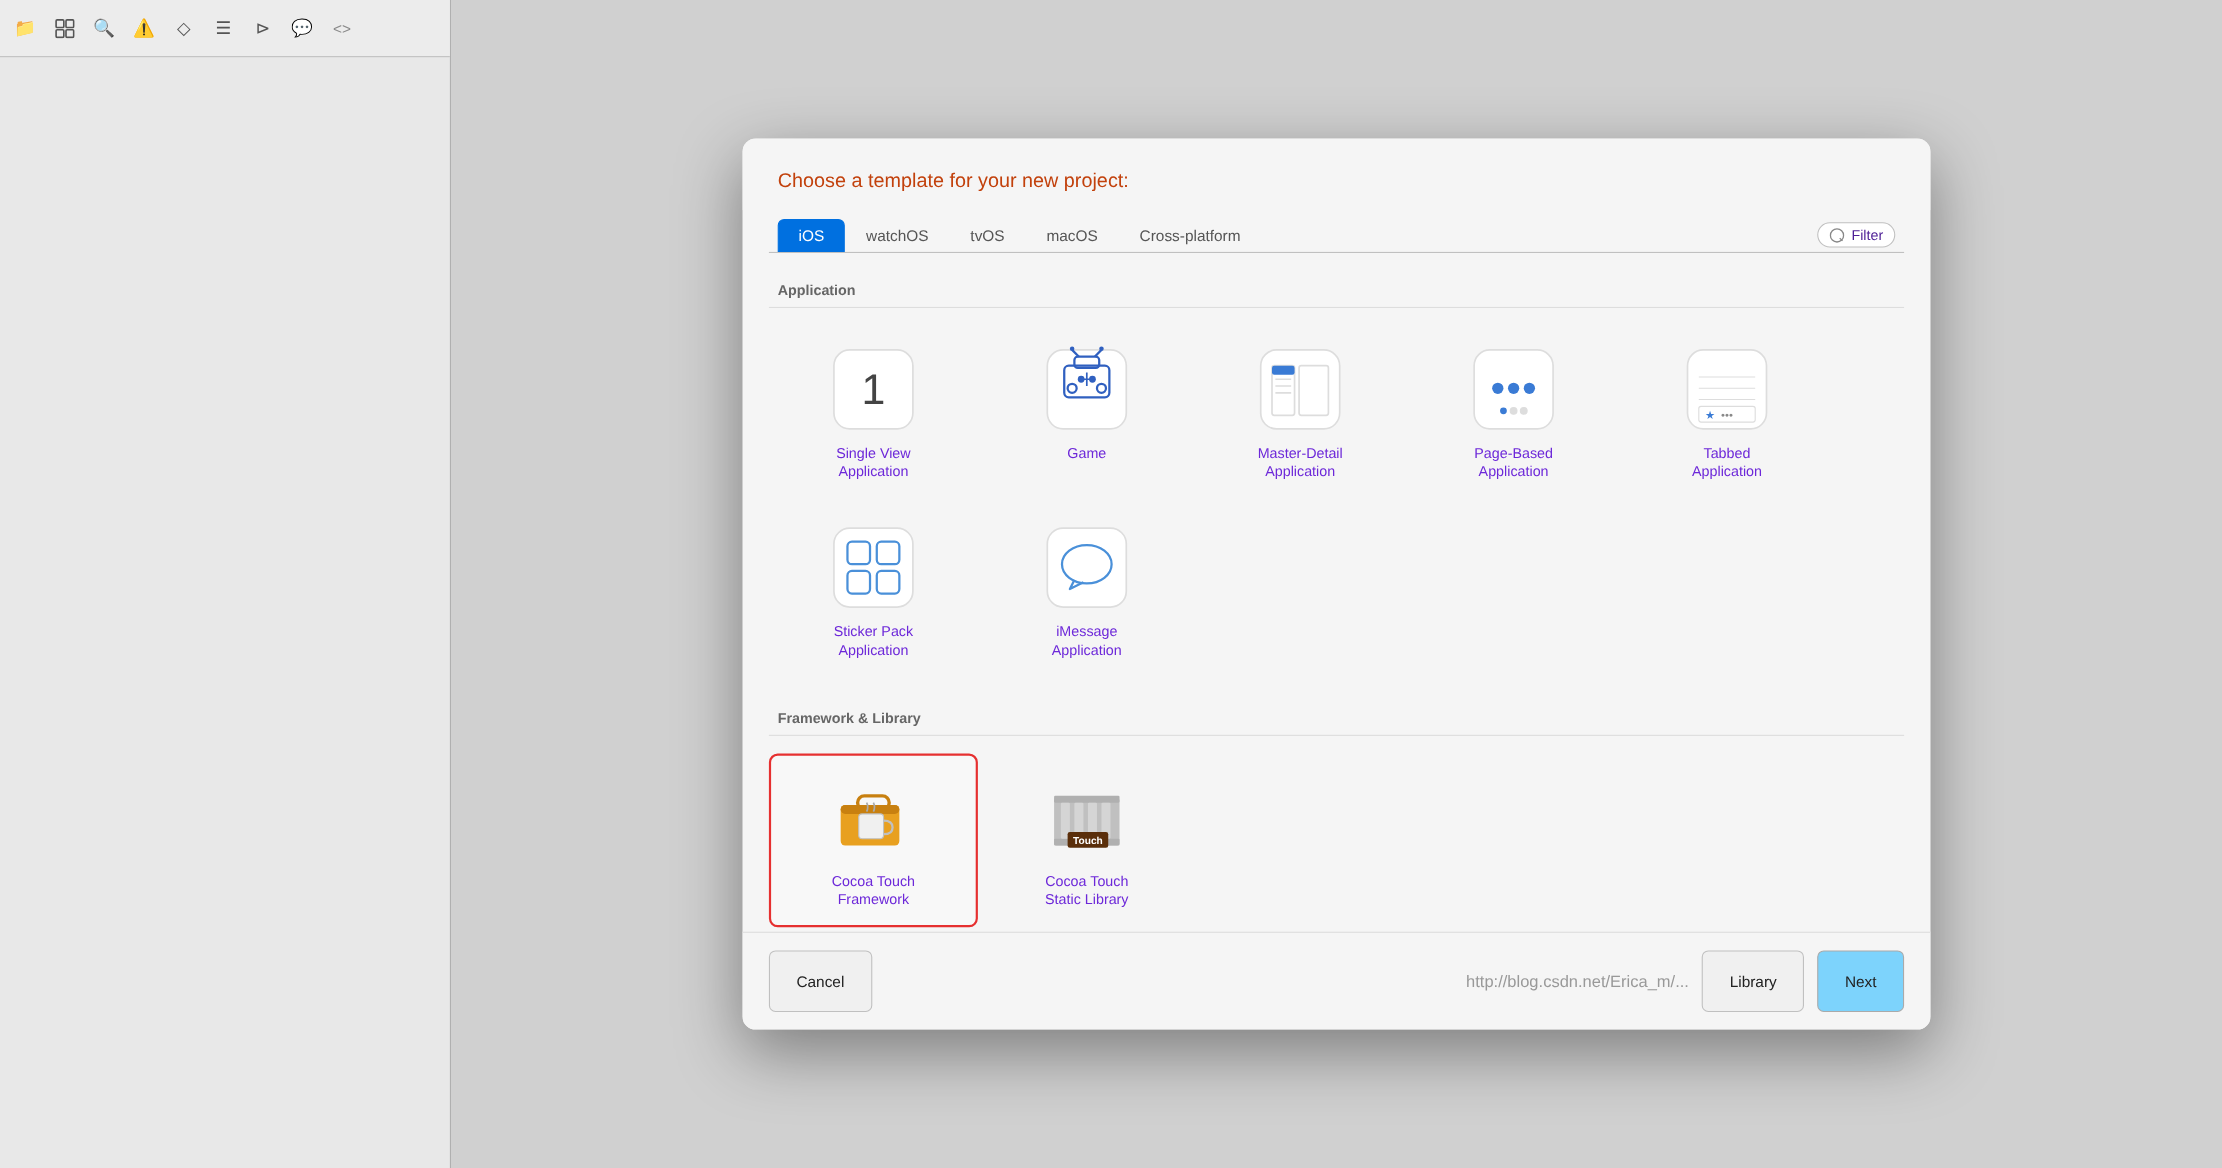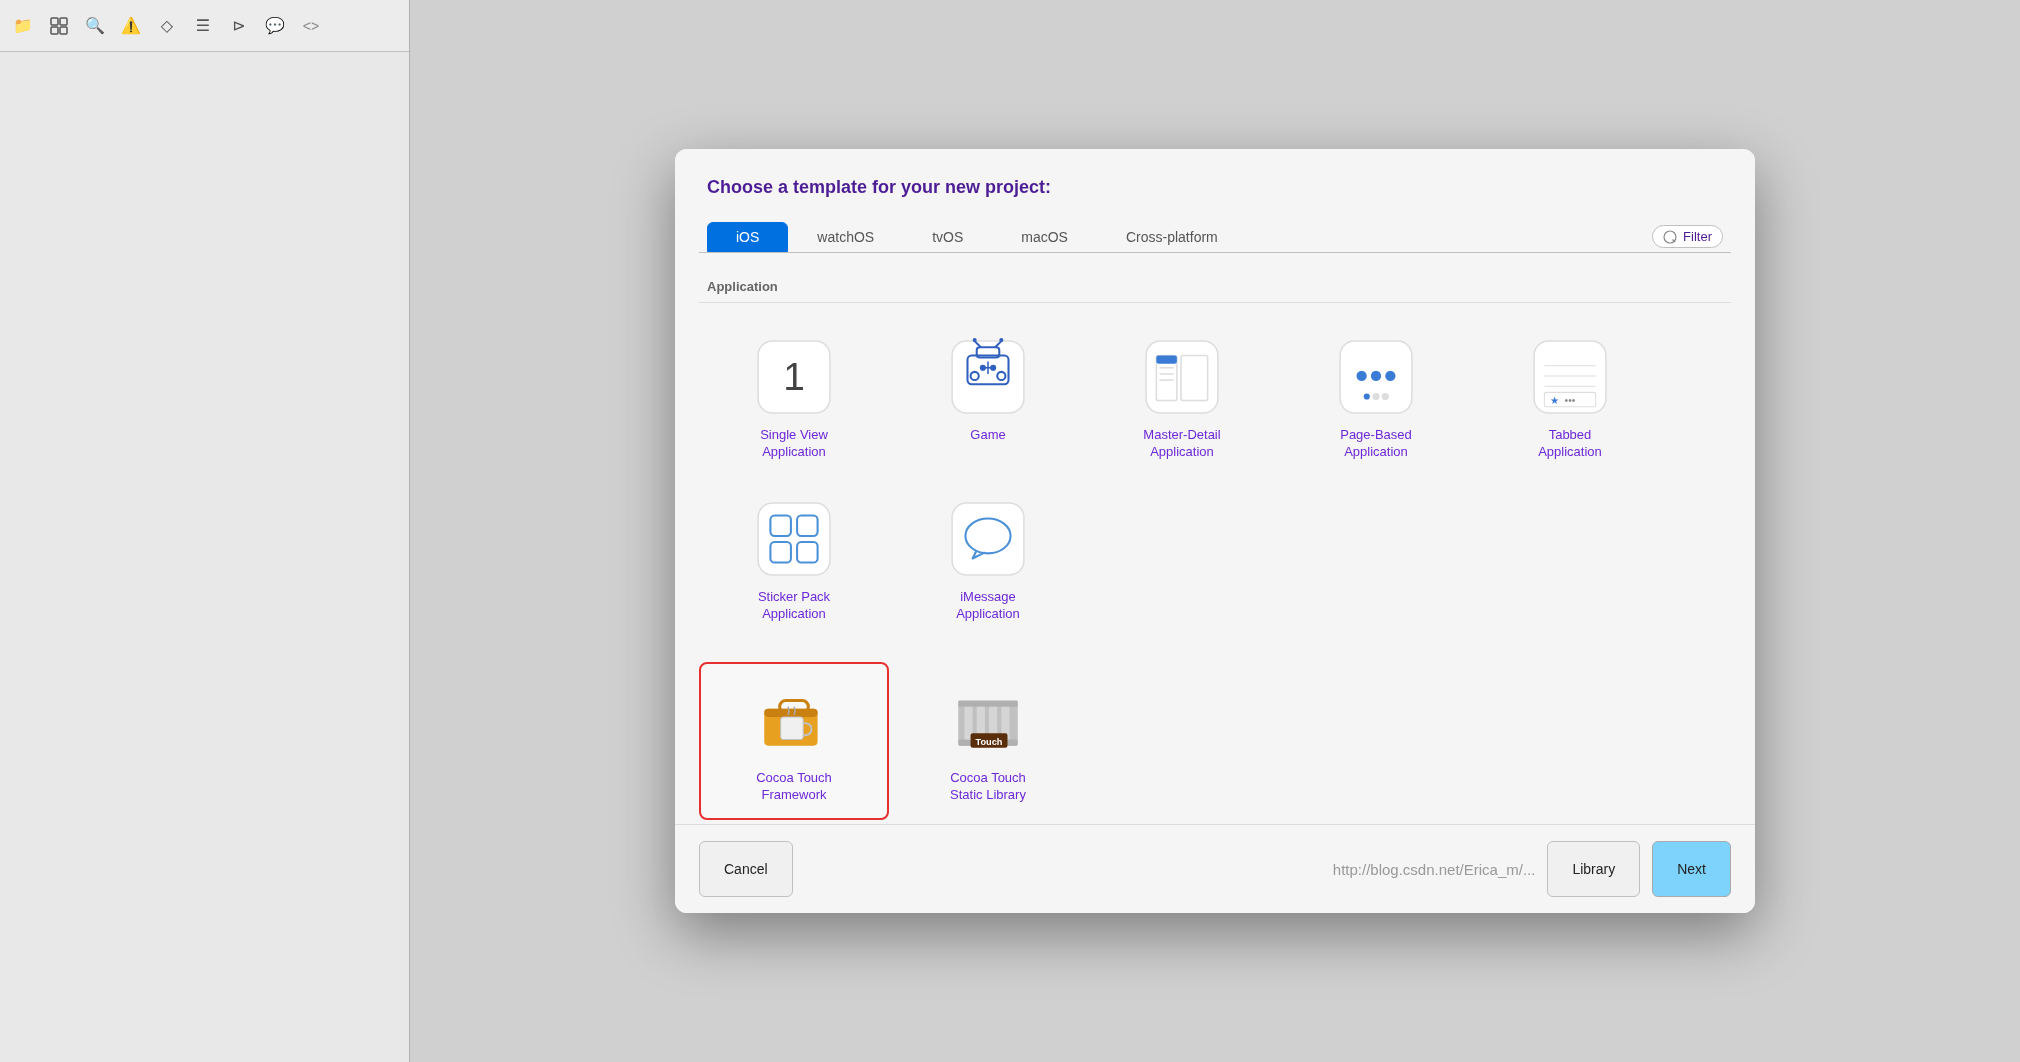--- a/index.html
+++ b/index.html
@@ -60,42 +60,42 @@
       width: 1080px;
       max-height: 820px;
       display: flex;
       flex-direction: column;
       overflow: hidden;
     }
 
     .dialog-header {
       padding: 28px 32px 16px;
       font-size: 18px;
-      font-weight: 700;
-      color: #4c1d95;
+      font-weight: 400;
+      color: #c2410c;
       background: #f5f5f5;
     }
 
     .dialog-body {
       flex: 1;
       padding: 0 24px;
       overflow-y: auto;
     }
 
     
     .tabs-bar {
       display: flex;
       align-items: center;
       padding: 8px 8px 0;
       gap: 0;
       border-bottom: 1px solid #c0c0c0;
       margin-bottom: 16px;
     }
     .tab {
-      padding: 6px 28px;
+      padding: 6px 18px;
       border-radius: 6px 6px 0 0;
       font-size: 14px;
       cursor: pointer;
       color: #555;
       border: 1px solid transparent;
     }
     .tab.active {
       background: #0070e0;
       color: white;
       border-color: #0070e0;
@@ -387,20 +387,21 @@
                 <path d="M28 50 L24 58 L36 52" fill="none" stroke="#4a90d9" stroke-width="2" stroke-linejoin="round"></path>
               </svg>
             </div>
             <span class="template-name">iMessage<br>Application</span>
           </div>
 
         </div>
       </div>
 
       <div style="margin-top: 16px;">
+        <div class="section-heading">Framework &amp; Library</div>
         <div class="template-grid">
 
           <div class="template-item selected">
             <div class="template-icon">
               <svg width="78" height="78" viewBox="0 0 78 78">
 
                 <rect x="10" y="28" width="52" height="36" rx="4" fill="#e8a020"></rect>
                 <rect x="10" y="28" width="52" height="8" rx="4" fill="#c88010"></rect>
 
                 <rect x="25" y="20" width="28" height="12" rx="6" fill="none" stroke="#c88010" stroke-width="3"></rect>

